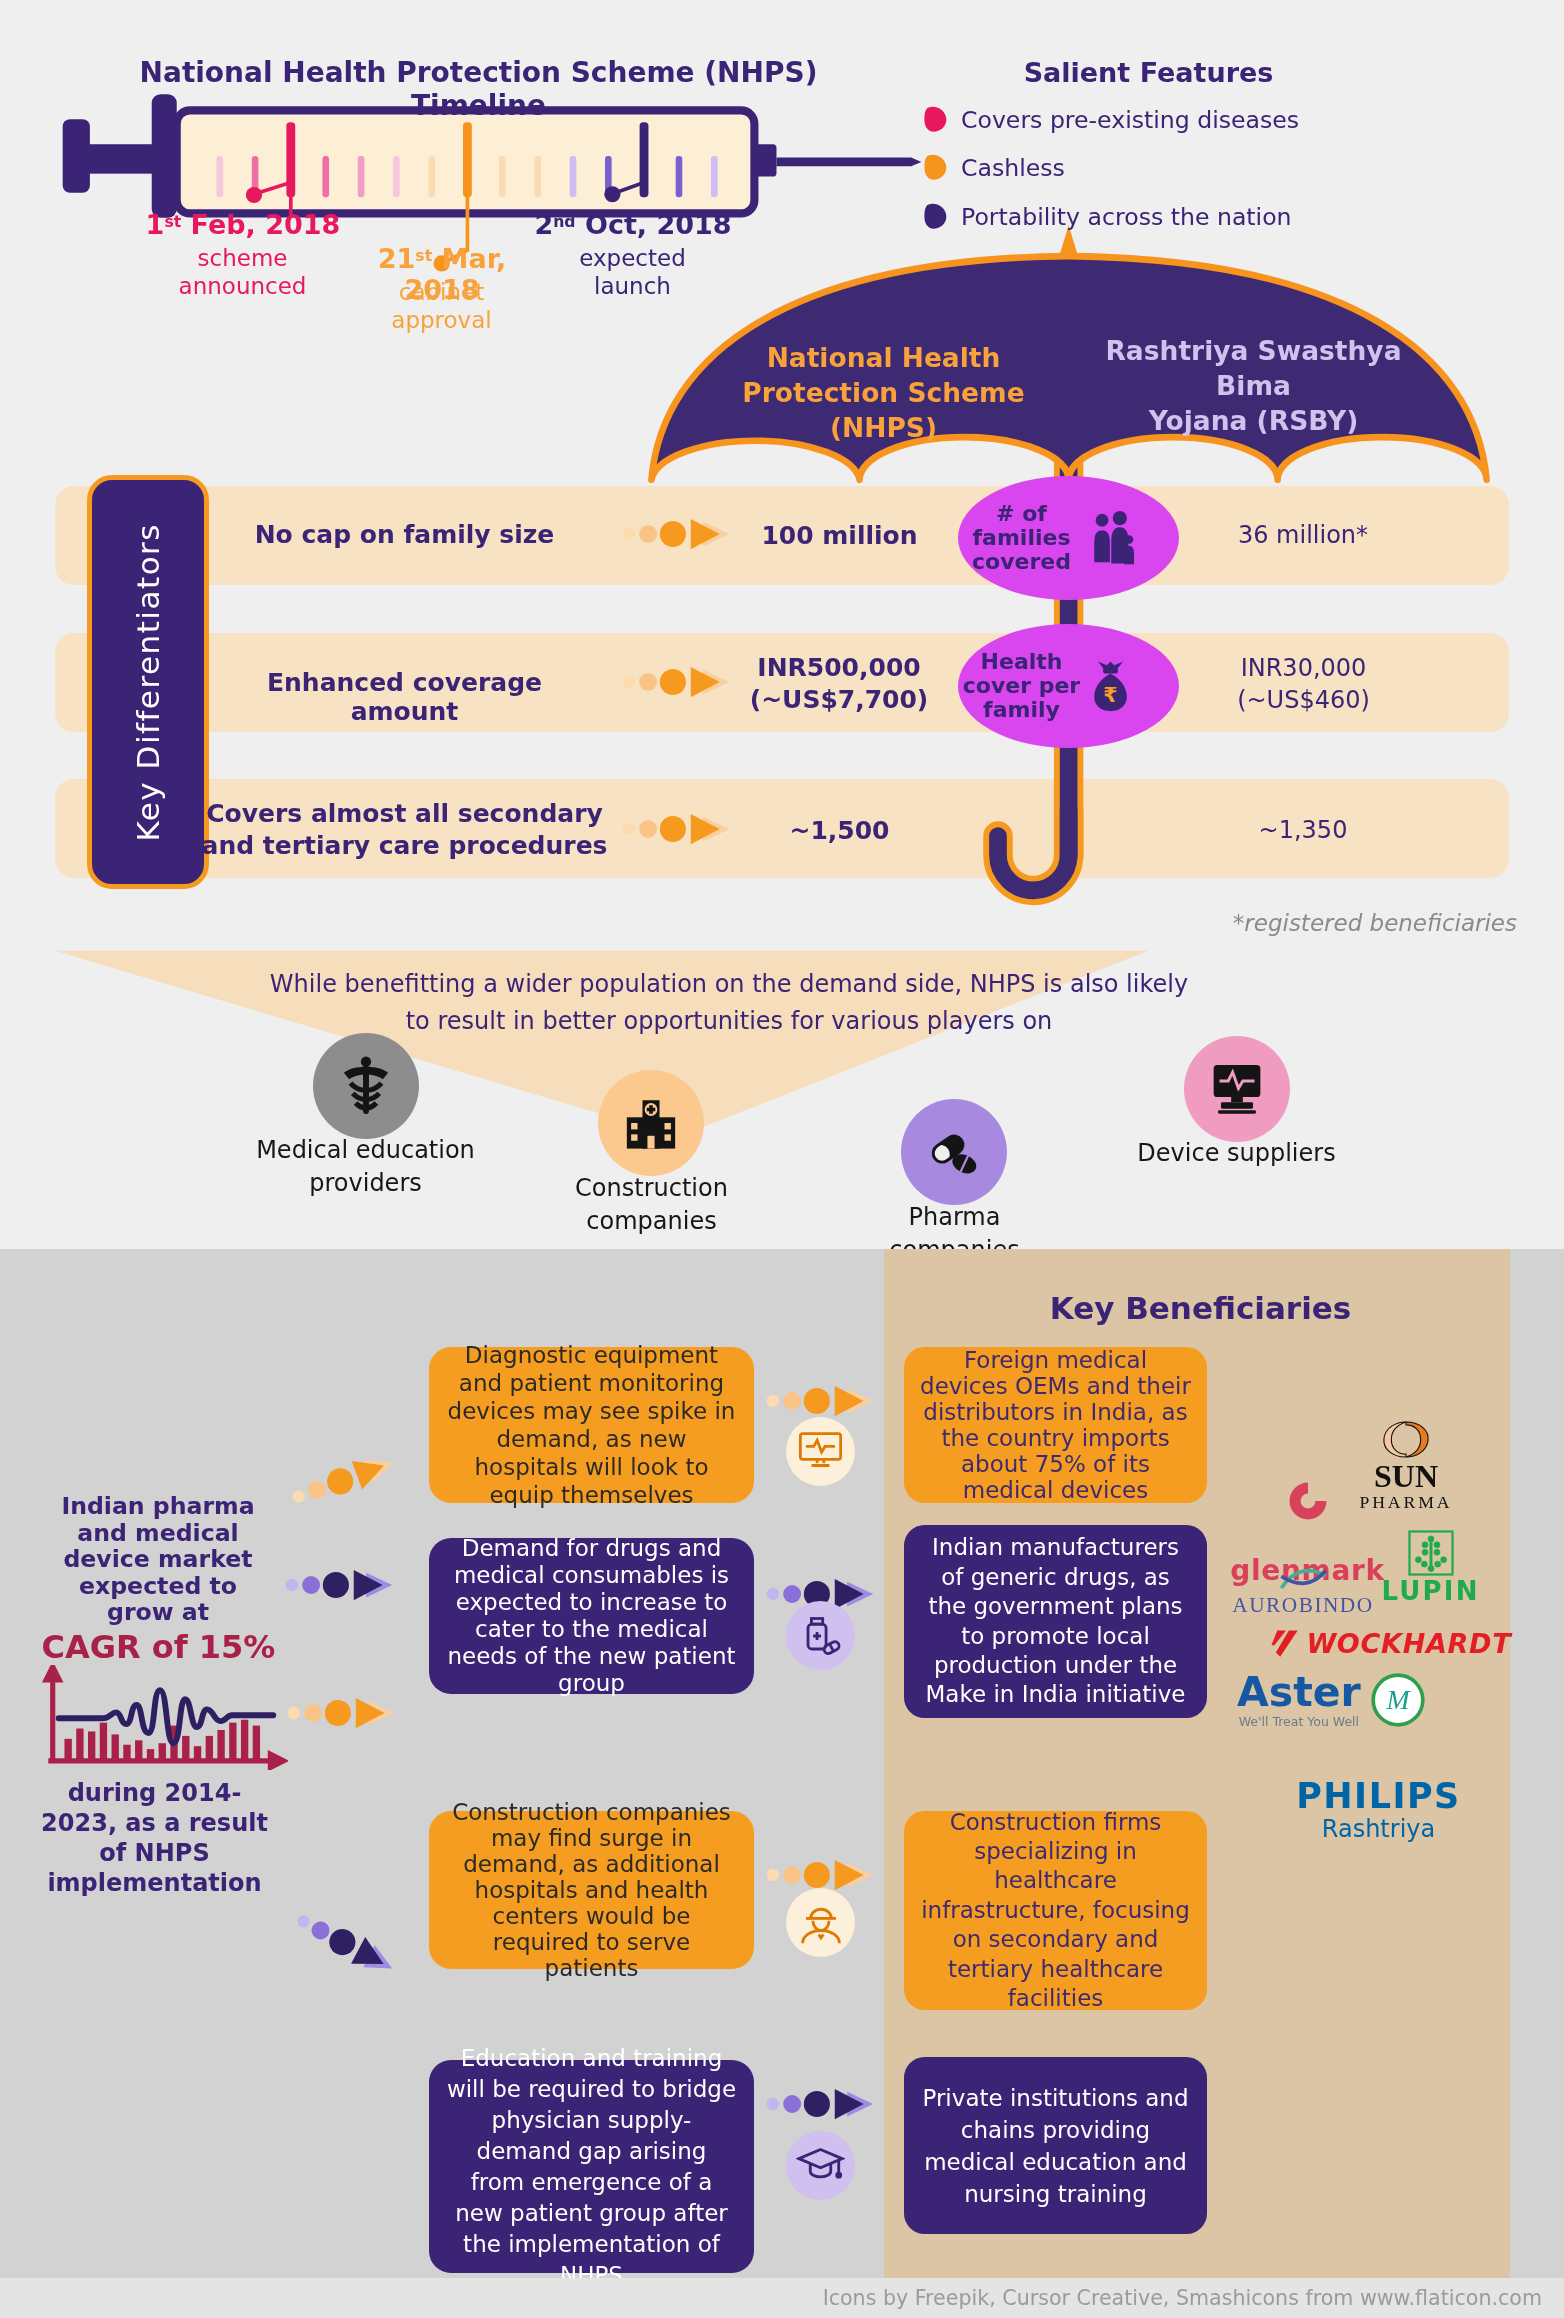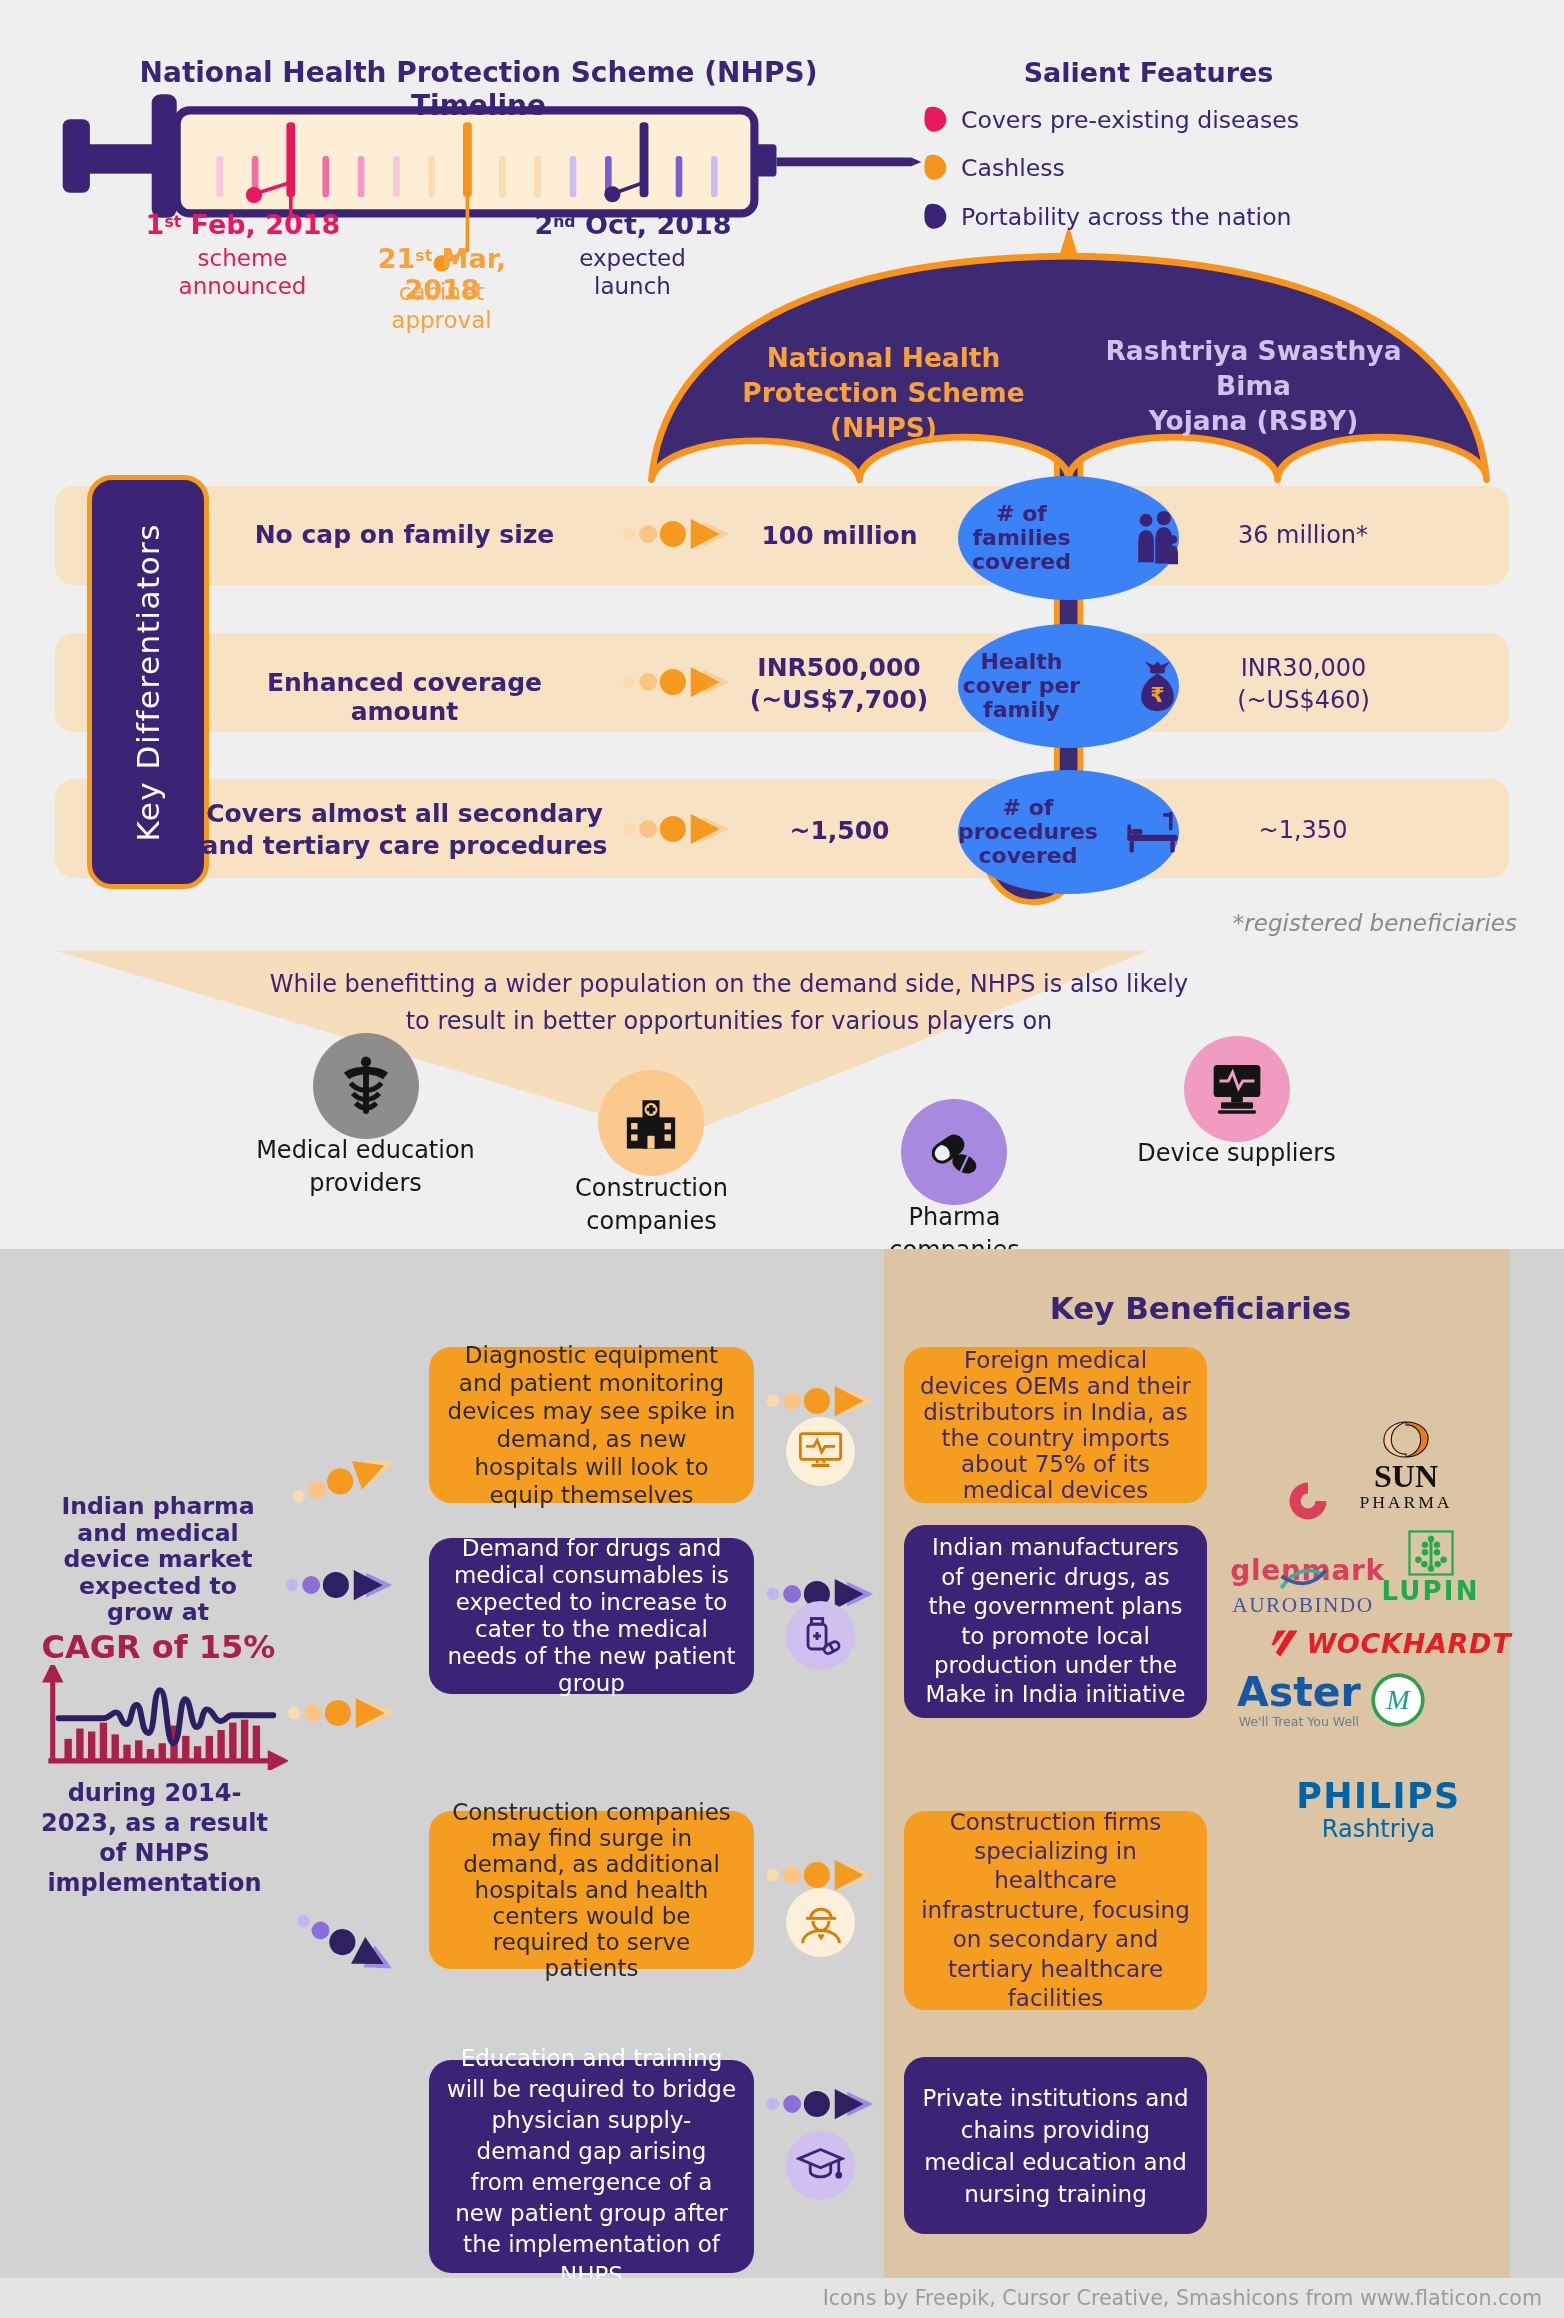--- a/index.html
+++ b/index.html
@@ -7,21 +7,21 @@
   #stage{position:relative;width:1564px;height:2319px;background:#efeff0;overflow:hidden;}
   .abs{position:absolute;}
   .ctr{text-align:center;}
   .b{font-weight:bold;}
   .purple{color:#3b2476;}
   .sup{font-size:58%;position:relative;top:-0.45em;}
   
   .band{position:absolute;left:55px;width:1454px;height:99px;background:#f8e2c4;border-radius:19px;}
   .side-label{position:absolute;left:87px;top:475px;width:122px;height:414px;background:#3b2476;border:5.9px solid #f59a1f;border-radius:25px;display:flex;align-items:center;justify-content:center;box-sizing:border-box;}
   .side-label span{writing-mode:vertical-rl;transform:rotate(180deg);color:#fff;font-size:31px;letter-spacing:1.5px;}
-  .metric-ellipse{position:absolute;left:958px;width:221px;height:124px;background:#3b82f6;border-radius:50%;display:flex;align-items:center;justify-content:space-between;gap:4.4px;}
+  .metric-ellipse{position:absolute;left:958px;width:221px;height:124px;background:#d946ef;border-radius:50%;display:flex;align-items:center;justify-content:flex-start;gap:4.4px;}
   .metric-ellipse .mt{width:127px;color:#3b2476;font-weight:bold;font-size:22px;line-height:24px;text-align:center;}
   
   .dots{position:absolute;width:110px;height:38px;}
   
   .impact-box{position:absolute;left:429px;width:325px;border-radius:22px;display:flex;align-items:center;justify-content:center;text-align:center;box-sizing:border-box;padding:11.8px 17.7px;}
   .bene-box{position:absolute;left:904px;width:303px;border-radius:20.6px;display:flex;align-items:center;justify-content:center;text-align:center;box-sizing:border-box;padding:10.3px 14.7px;}
   .obox{background:#f59d20;color:#2d2a26;}
   .pbox{background:#3b2476;color:#fff;}
   .icon-circle{position:absolute;border-radius:50%;display:flex;align-items:center;justify-content:center;}
   .sup-circle{position:absolute;width:106px;height:106px;border-radius:50%;display:flex;align-items:center;justify-content:center;}
@@ -209,32 +209,20 @@
   <div class="dots" style="left:622px;top:810px;">
     <svg width="110" height="38" viewBox="0 0 160 52">
         <polygon points="118,8 156,26 118,44" fill="#f8cf9e"></polygon>
         <polygon points="100,4 142,26 100,48" fill="#f59a1f"></polygon>
         <circle cx="10" cy="26" r="9" fill="#fcdcae"></circle>
         <circle cx="38" cy="26" r="13" fill="#fac486"></circle>
         <circle cx="74" cy="26" r="19" fill="#f59a1f"></circle>
       </svg>
   </div>
   <div class="abs ctr b purple" style="left:751px;top:816px;width:177px;font-size:25px;">~1,500</div>
-  <div class="metric-ellipse" style="top:770px;">
-    <div class="mt" style="width:140px;"># of procedures covered</div>
-    <svg width="53" height="43" viewBox="0 0 74 58" fill="#3b2476">
-      <rect x="60" y="0" width="5" height="26" rx="2"></rect>
-        <path d="M52 2 h12 v5 h-12 z"></path>
-      <rect x="2" y="18" width="5" height="22" rx="2"></rect>
-      <rect x="7" y="24" width="16" height="8" rx="3"></rect>
-      <rect x="2" y="32" width="70" height="9" rx="3"></rect>
-      <rect x="5" y="41" width="6" height="16" rx="2"></rect>
-        <rect x="62" y="41" width="6" height="16" rx="2"></rect>
-    </svg>
-  </div>
   <div class="abs ctr purple" style="left:1222px;top:816px;width:162px;font-size:24px;">~1,350</div>
 
   <div class="abs" style="left:1178px;top:910px;width:339px;text-align:right;font-size:23px;font-style:italic;color:#8a8a8a;">*registered beneficiaries</div>
 
   <div class="abs ctr purple" style="left:177px;top:966px;width:1104px;font-size:24px;line-height:37px;">
     <div style="white-space:nowrap;">While benefitting a wider population on the demand side, NHPS is also likely</div>
     <div style="white-space:nowrap;">to result in better opportunities for various players on</div>
   </div>
 
   <div class="sup-circle" style="left:313px;top:1033px;background:#8d8d8d;">

